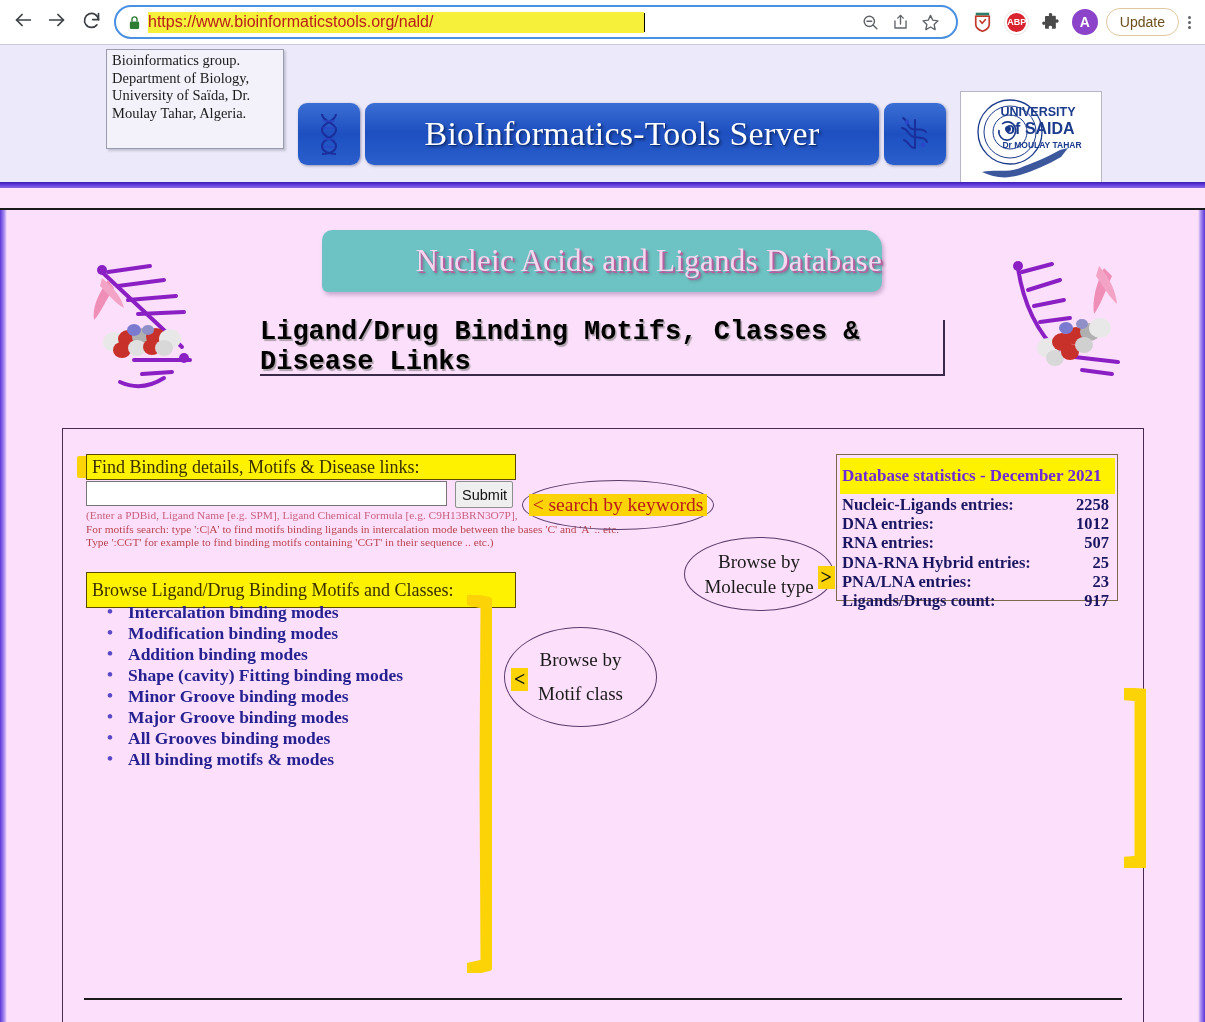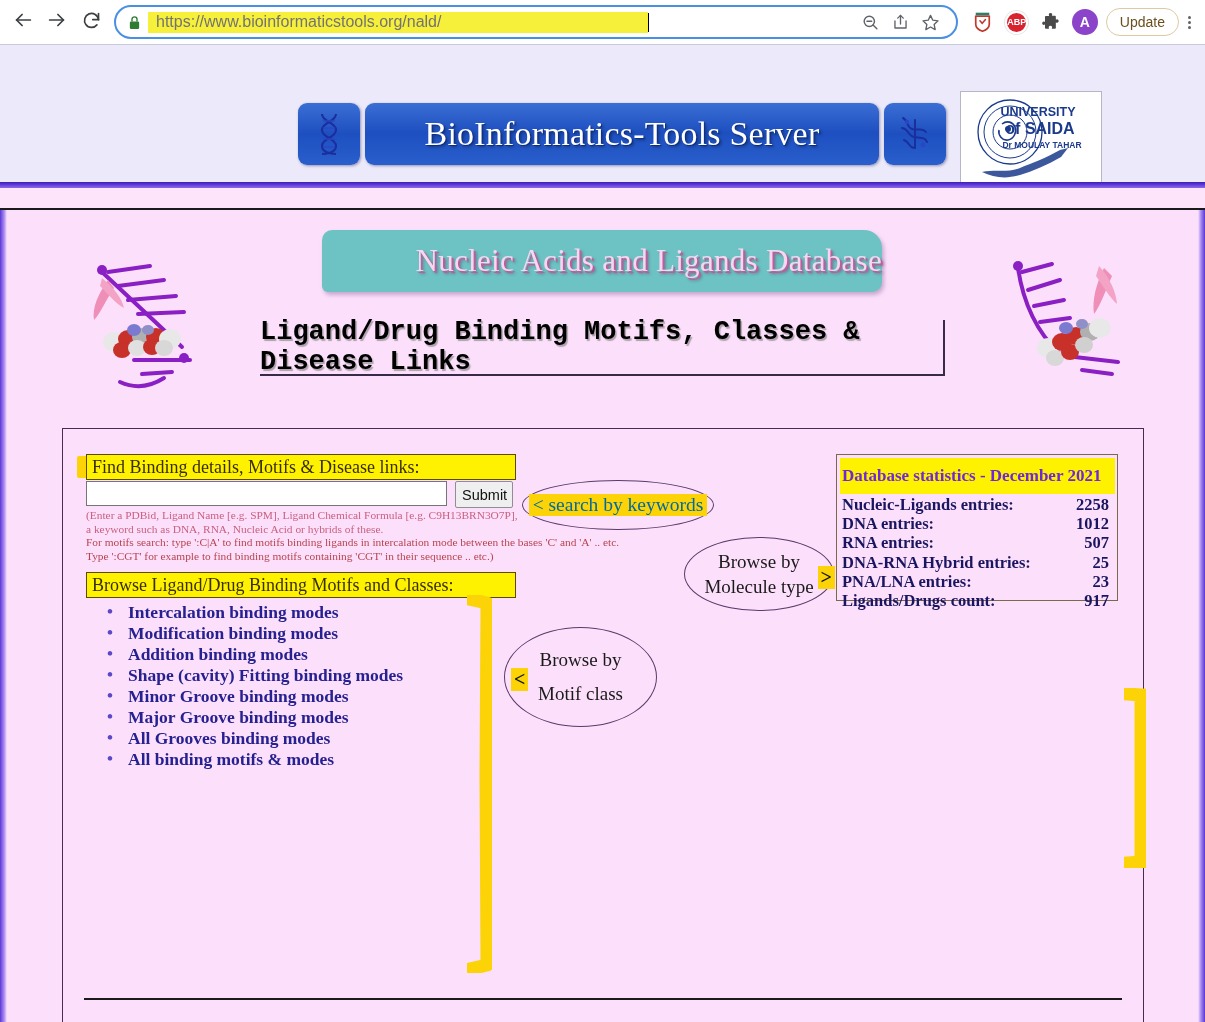--- a/index.html
+++ b/index.html
@@ -36,24 +36,24 @@
     display: flex; align-items: center;
     padding: 0 10px 0 12px;
     background: #fff;
     min-width: 0;
   }
   #lock-icon { flex: 0 0 auto; margin-right: 7px; display:flex; }
   #url-text {
     flex: 1 1 auto;
     font-family: "Liberation Sans", sans-serif;
     font-size: 16px;
-    color: #737373;
+    color: #b91c1c;
     background: #f7f03a;
     white-space: nowrap; overflow: hidden;
-    padding: 1px 0 2px 8px;
+    padding: 1px 0 2px 0;
     display: inline-block;
     width: fit-content;
     max-width: 100%;
   }
   #caret {
     width: 1px; height: 19px; background: #000;
     flex: 0 0 auto; margin-left: 0px;
   }
   #url-spacer { flex: 1 1 auto; }
   .url-act {
@@ -264,21 +264,21 @@
     width: 545px;
     font-family: "Liberation Serif", serif;
     font-size: 11.4px; line-height: 13.6px;
     color: #c9607f;
   }
   #hint-block .l3, #hint-block .l4 { color: #b8434f; }
 
   
   #browse-label {
     position: absolute; left: 86px; top: 362px;
-    width: 430px; height: 26px;
+    width: 430px; height: 36px;
     background: #fff200;
     border: 1px solid #5b4a00;
     display: flex; align-items: center;
     padding-left: 5px;
     font-family: "Liberation Serif", serif;
     font-size: 18px; color: #3a2f00;
   }
   #browse-list {
     position: absolute; left: 98px; top: 392px;
     width: 400px;
@@ -315,21 +315,21 @@
     display: flex; align-items: center; justify-content: center;
     flex-direction: column;
     font-family: "Liberation Serif", serif;
     background: transparent;
   }
   #callout-search {
     left: 522px; top: 270px;
     width: 192px; height: 50px;
   }
   #callout-search .ct {
-    font-size: 19.5px; color: #0369a1;
+    font-size: 19.5px; color: #b91c1c;
     background: #fbd307; padding: 0 4px;
     white-space: nowrap;
   }
   #callout-molecule {
     left: 684px; top: 327px;
     width: 150px; height: 74px;
   }
   #callout-molecule .ct {
     font-size: 19px; color: #1a1a1a; line-height: 25px;
     text-align: center; white-space: nowrap;
@@ -480,20 +480,26 @@
 
   <div id="kebab-btn">
     <span></span>
       <span></span>
       <span></span>
   </div>
 </div>
 
 <div id="site-header">
 
+  <div id="affil-box">
+    <div>Bioinformatics group.</div>
+    <div>Department of Biology,</div>
+    <div>University of Saïda, Dr.</div>
+    <div>Moulay Tahar, Algeria.</div>
+  </div>
 
   <div id="banner-wrap">
     <div class="banner-side">
       <svg width="26" height="44" viewBox="0 0 26 44">
           <g stroke="#1b2f9c" stroke-width="2.1" fill="none">
             <path d="M6 2c0 8 14 8 14 16S6 26 6 34s14 8 14 8"></path>
             <path d="M20 2c0 8-14 8-14 16s14 8 14 16-14 8-14 8"></path>
           </g>
           <g stroke="#2a45c8" stroke-width="1.4">
             <line x1="7" y1="9" x2="19" y2="9"></line>
@@ -614,21 +620,20 @@
 
   <div id="content-box"></div>
 
   <div id="find-label-hl"></div>
   <div id="find-label">Find Binding details, Motifs &amp; Disease links:</div>
   <input id="search-input" type="text" style="">
   <button id="submit-btn">Submit</button>
 
   <div id="hint-block">
     <div class="l1">(Enter a PDBid, Ligand Name [e.g. SPM], Ligand Chemical Formula [e.g. C9H13BRN3O7P],</div>
-    <div class="l2">a keyword such as DNA, RNA, Nucleic Acid or hybrids of these.</div>
     <div class="l3">For motifs search: type ':C|A' to find motifs binding ligands in intercalation mode between the bases 'C' and 'A' .. etc.</div>
     <div class="l4">Type ':CGT' for example to find binding motifs containing 'CGT' in their sequence .. etc.)</div>
   </div>
 
   <div id="browse-label">Browse Ligand/Drug Binding Motifs and Classes:</div>
   <ul id="browse-list">
     <li>Intercalation binding modes</li>
     <li>Modification binding modes</li>
     <li>Addition binding modes</li>
     <li>Shape (cavity) Fitting binding modes</li>

